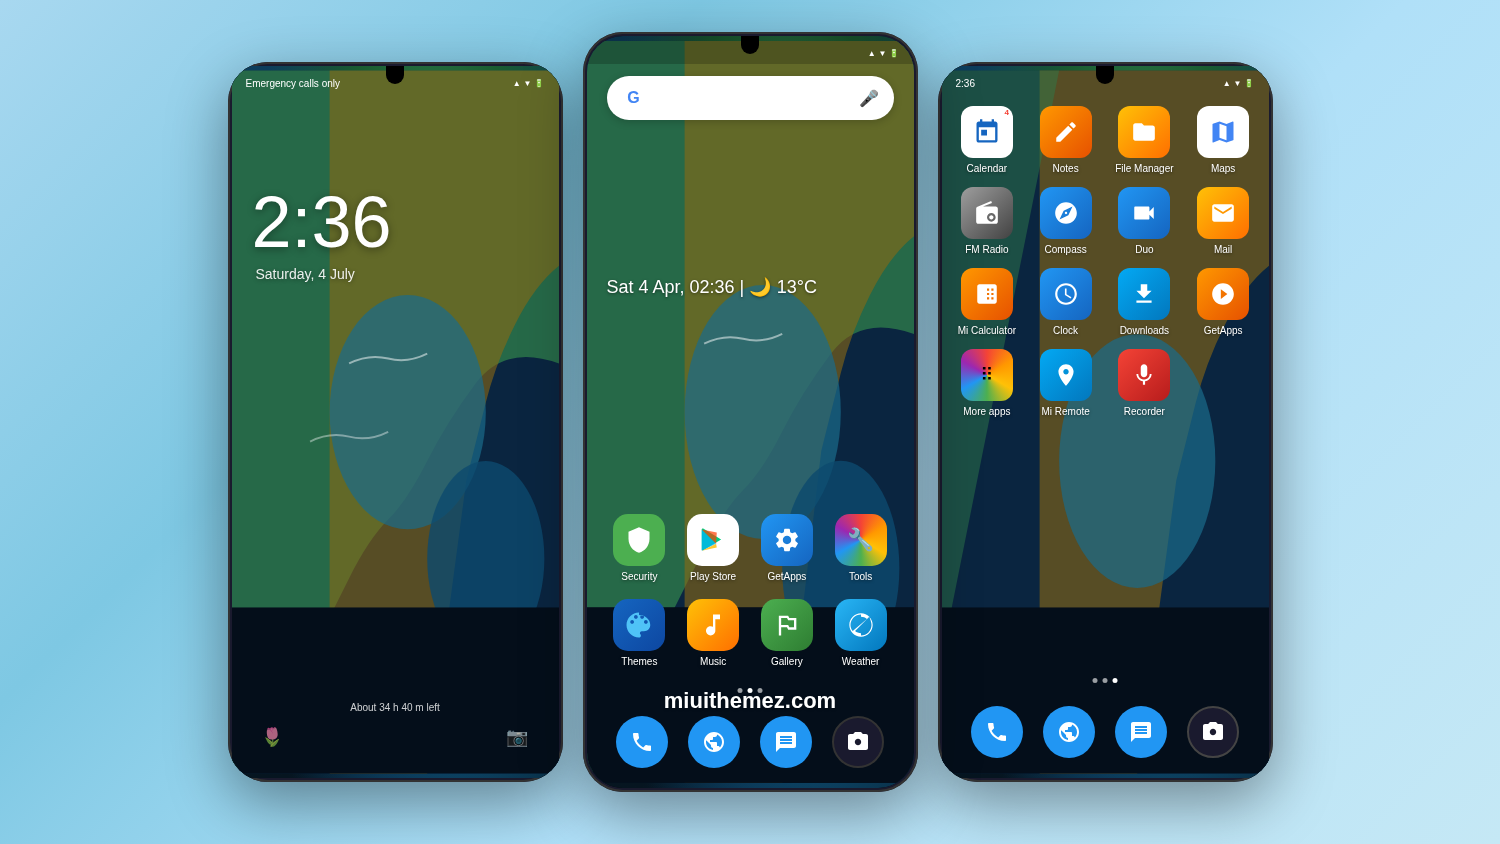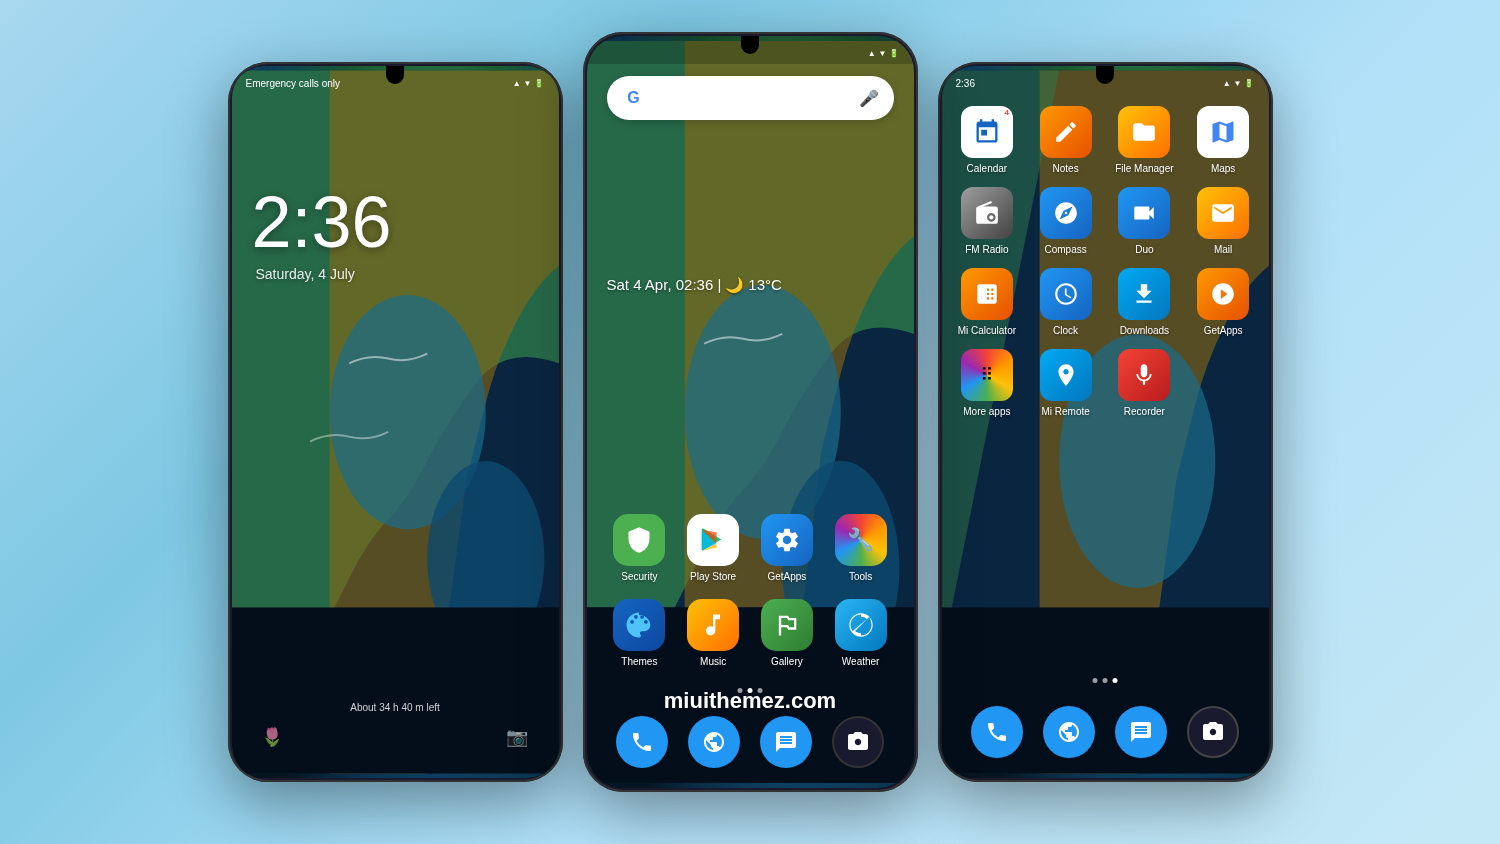--- a/index.html
+++ b/index.html
@@ -37,21 +37,21 @@
       background: #1a1a2e;
       border-radius: 40px;
       position: relative;
       overflow: hidden;
       box-shadow: 0 20px 60px rgba(0,0,0,0.4), inset 0 0 0 2px #333;
     }
 
     .phone-inner {
       position: absolute;
       top: 4px; left: 4px; right: 4px; bottom: 4px;
-      border-radius: 32px;
+      border-radius: 20px;
       overflow: hidden;
       background: #000;
     }
 
     
     .wallpaper {
       position: absolute;
       top: 0; left: 0; right: 0; bottom: 0;
       background: 
         radial-gradient(ellipse at 60% 20%, #2d7a4a 0%, #1a5c30 30%, transparent 60%),
@@ -194,21 +194,21 @@
 
     .mic-icon {
       font-size: 16px;
       color: #4285f4;
     }
 
     .homescreen .weather-widget {
       position: absolute;
       top: 240px;
       left: 20px;
-      font-size: 15px;
+      font-size: 18px;
       color: white;
       text-shadow: 0 1px 3px rgba(0,0,0,0.5);
       z-index: 10;
     }
 
     
     .app-grid {
       position: absolute;
       bottom: 120px;
       left: 20px;

